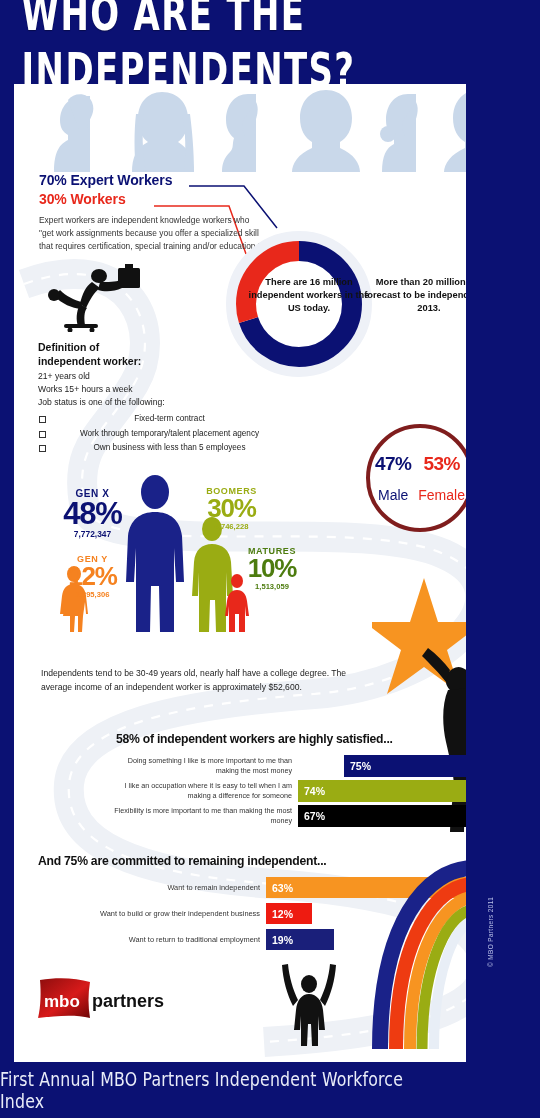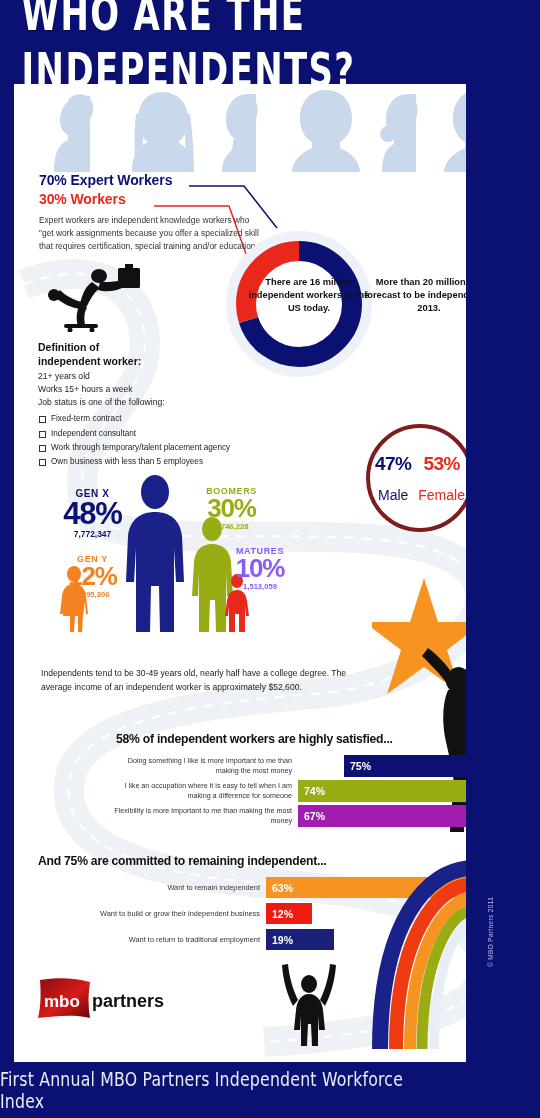--- a/index.html
+++ b/index.html
@@ -53,40 +53,40 @@
   .dl-out { left:350px; top:192px; }
 
   
   .skater { position:absolute; left:28px; top:178px; width:105px; height:70px; }
 
   
   .defn { position:absolute; left:24px; top:256px; width:250px; }
   .defn h3 { font-size:10.5px; color:#111; line-height:1.35; font-weight:bold; }
   .defn .line { font-size:8.6px; color:#222; margin-top:3px; }
   .defn ul { list-style:none; margin-top:5px; }
-  .defn li { font-size:8.2px; color:#222; padding-left:13px; position:relative; line-height:1.75; }
+  .defn li { font-size:8.2px; color:#222; padding-left:13px; position:relative; line-height:1.75;text-align:center; }
   .defn li:before {
     content:""; position:absolute; left:1px; top:4px; width:5px; height:5px;
     border:1px solid #333; background:#fff;
   }
 
   
   .gens { position:absolute; left:0; top:390px; width:330px; height:190px; }
   .gen { position:absolute; text-align:center; }
   .gen .nm  { font-size:10px; font-weight:bold; letter-spacing:.6px; }
   .gen .pct { font-size:31px; font-weight:bold; line-height:.95; letter-spacing:-1.2px; }
   .gen .num { font-size:8.4px; font-weight:bold; margin-top:1px; }
   .gen.small .nm { font-size:9px; }
   .gen.small .pct { font-size:26px; }
   .gen.small .num { font-size:7.6px; }
 
   .genx { left:26px; top:14px; color:#0b1173; width:105px; }
   .geny { left:31px; top:80px; color:#f58220; width:95px; }
   .boom { left:165px; top:12px; color:#9aac13; width:105px; }
-  .matu { left:196px; top:72px; color:#8b5cf6; width:100px; }
+  .matu { left:208px; top:72px; color:#4d7c0f; width:100px; }
 
   .fig { position:absolute; }
 
   
   .gcircle {
     position:absolute; left:352px; top:340px; width:108px; height:108px;
     border:4px solid #7f1d1d; border-radius:50%;
     display:flex; align-items:center; justify-content:center; gap:7px;
   }
   .gc-item { text-align:center; }
@@ -260,21 +260,20 @@
     <div class="defn">
       <h3>
         <span>Definition of</span><br>
         <span>independent worker:</span>
       </h3>
       <div class="line">21+ years old</div>
       <div class="line">Works 15+ hours a week</div>
       <div class="line">Job status is one of the following:</div>
       <ul>
         <li>Fixed-term contract</li>
-        <li>Independent consultant</li>
         <li>Work through temporary/talent placement agency</li>
         <li>Own business with less than 5 employees</li>
       </ul>
     </div>
 
     <div class="gens">
 
       <svg class="fig" style="left:108px;top:0px;width:66px;height:160px;" viewBox="0 0 66 160">
         <g fill="#1a2289">
           <ellipse cx="33" cy="18" rx="14" ry="17"></ellipse>
@@ -368,21 +367,21 @@
       <div class="barrow">
         <div class="bl">I like an occupation where it is easy to tell when I am making a difference for someone</div>
         <div class="btrack">
           <div class="bfill" style="width:94%;background:#9aac13;">74%</div>
         </div>
       </div>
 
       <div class="barrow">
         <div class="bl">Flexibility is more important to me than making the most money</div>
         <div class="btrack">
-          <div class="bfill" style="width:88%;background:#a21caf;">67%</div>
+          <div class="bfill" style="width:88%;background:#000000;">67%</div>
         </div>
       </div>
     </div>
 
     <div class="com">
       <div class="com-h">And 75% are committed to remaining independent...</div>
 
       <div class="crow">
         <div class="cl">Want to remain independent</div>
         <div class="ctrack">

